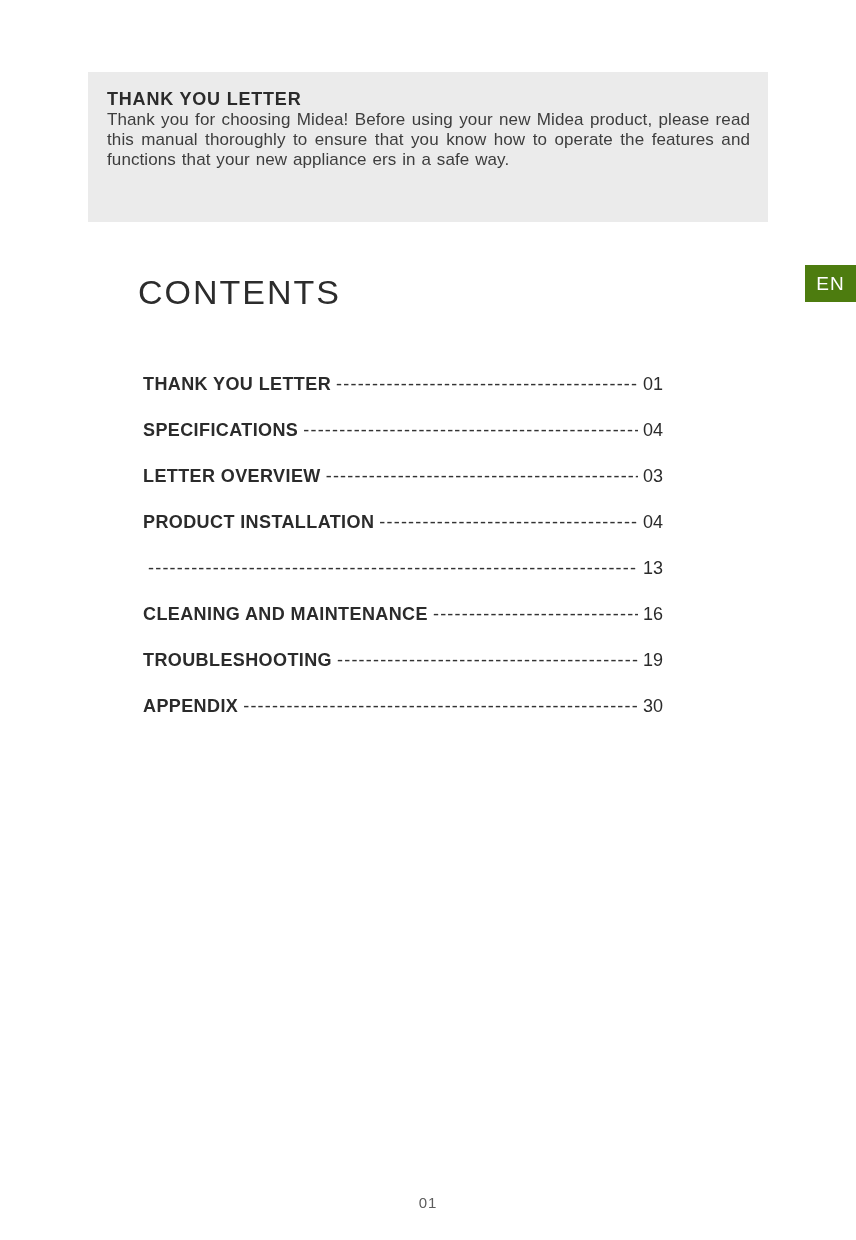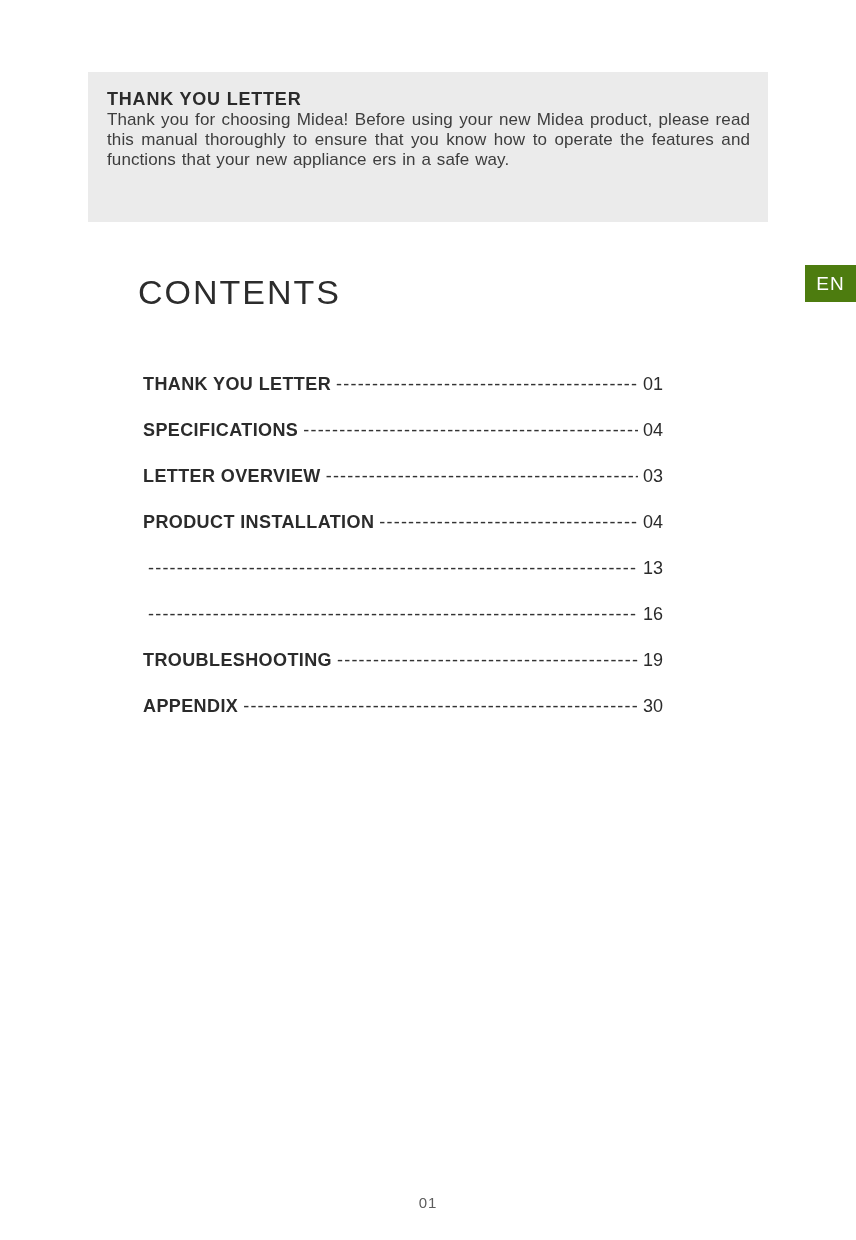--- a/index.html
+++ b/index.html
@@ -148,20 +148,21 @@
     <div class="toc-row">
       <span class="toc-label">PRODUCT INSTALLATION</span>
       <span class="toc-leader">------------------------------------------------------------------------------------------------------------------------</span>
       <span class="toc-page">04</span>
     </div>
     <div class="toc-row">
       <span class="toc-leader">------------------------------------------------------------------------------------------------------------------------</span>
       <span class="toc-page">13</span>
     </div>
     <div class="toc-row">
+      <span class="toc-label">CLEANING AND MAINTENANCE</span>
       <span class="toc-leader">------------------------------------------------------------------------------------------------------------------------</span>
       <span class="toc-page">16</span>
     </div>
     <div class="toc-row">
       <span class="toc-label">TROUBLESHOOTING</span>
       <span class="toc-leader">------------------------------------------------------------------------------------------------------------------------</span>
       <span class="toc-page">19</span>
     </div>
     <div class="toc-row">
       <span class="toc-label">APPENDIX</span>

